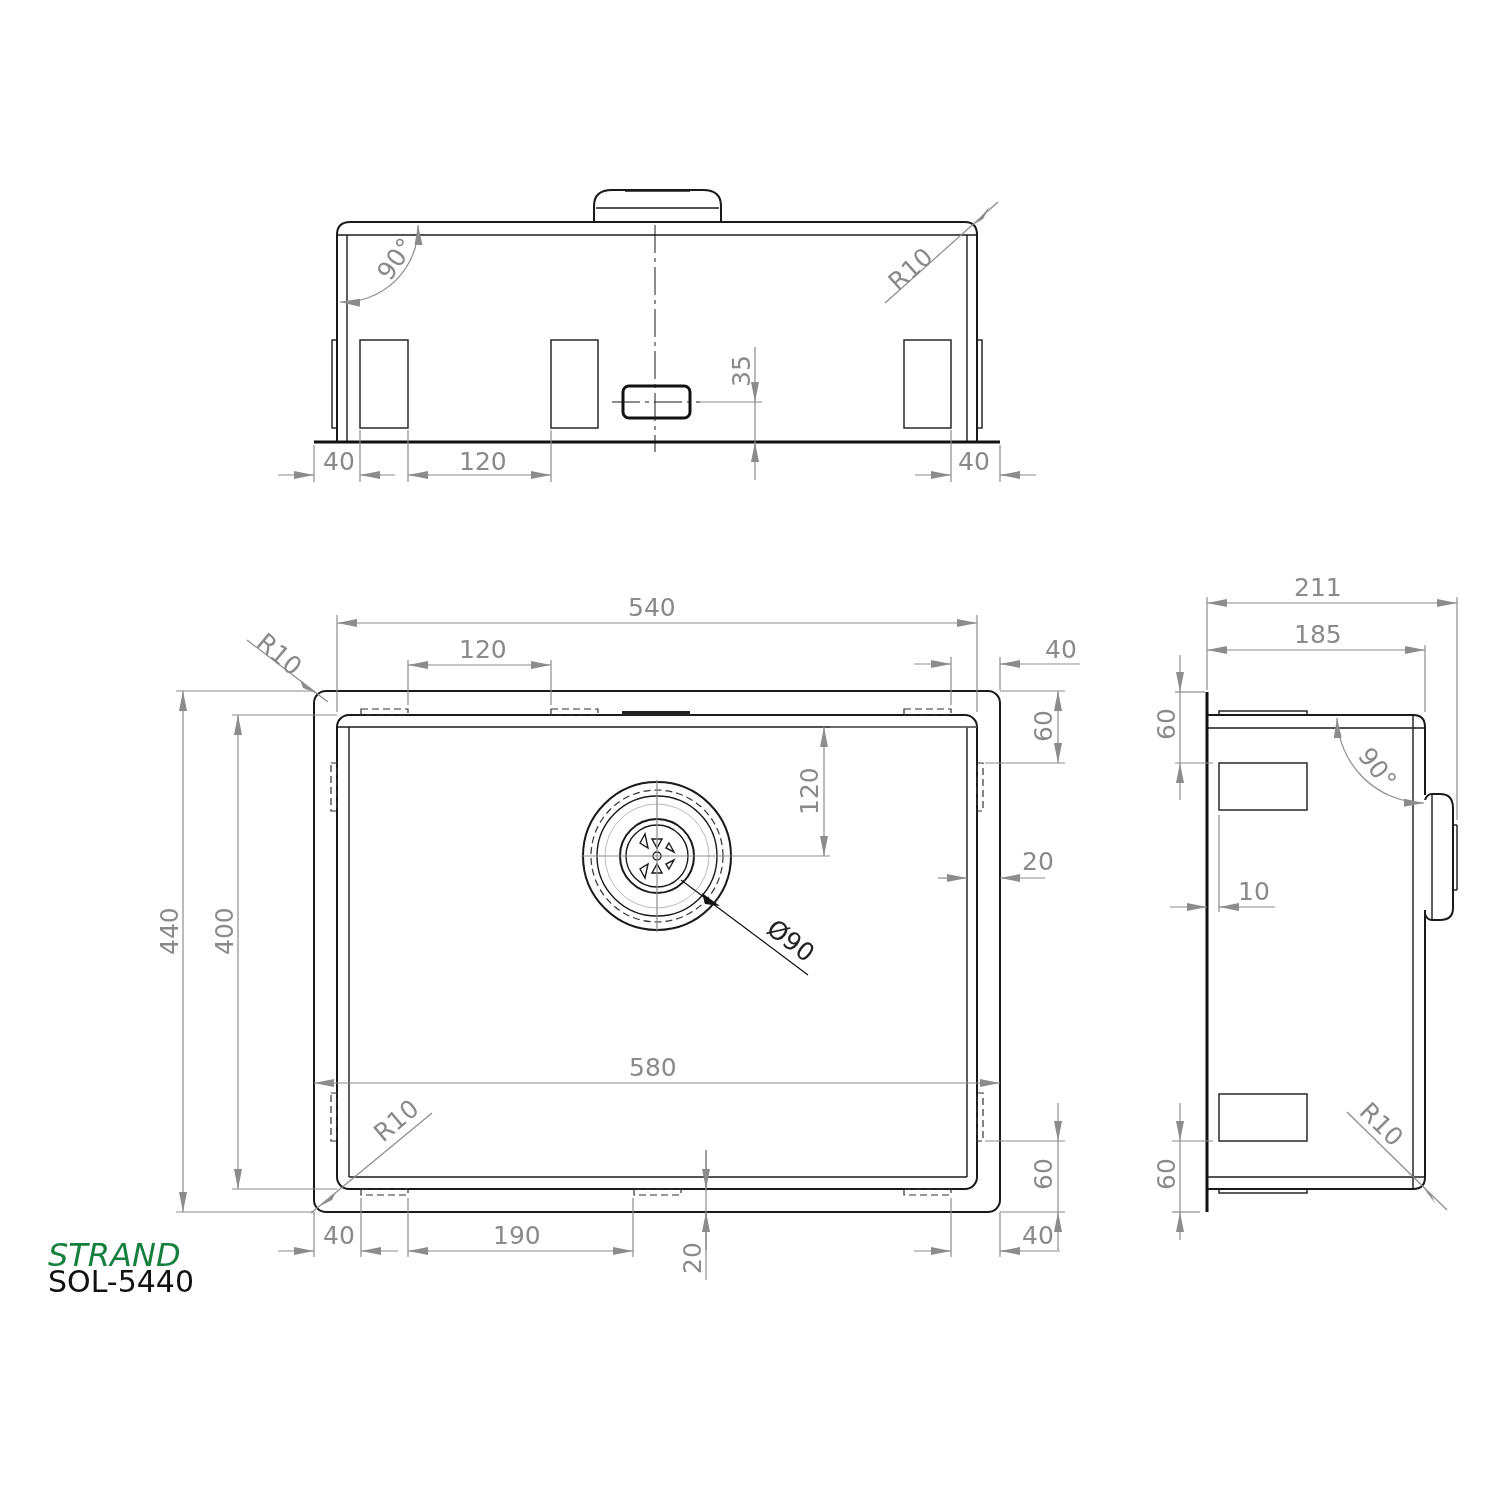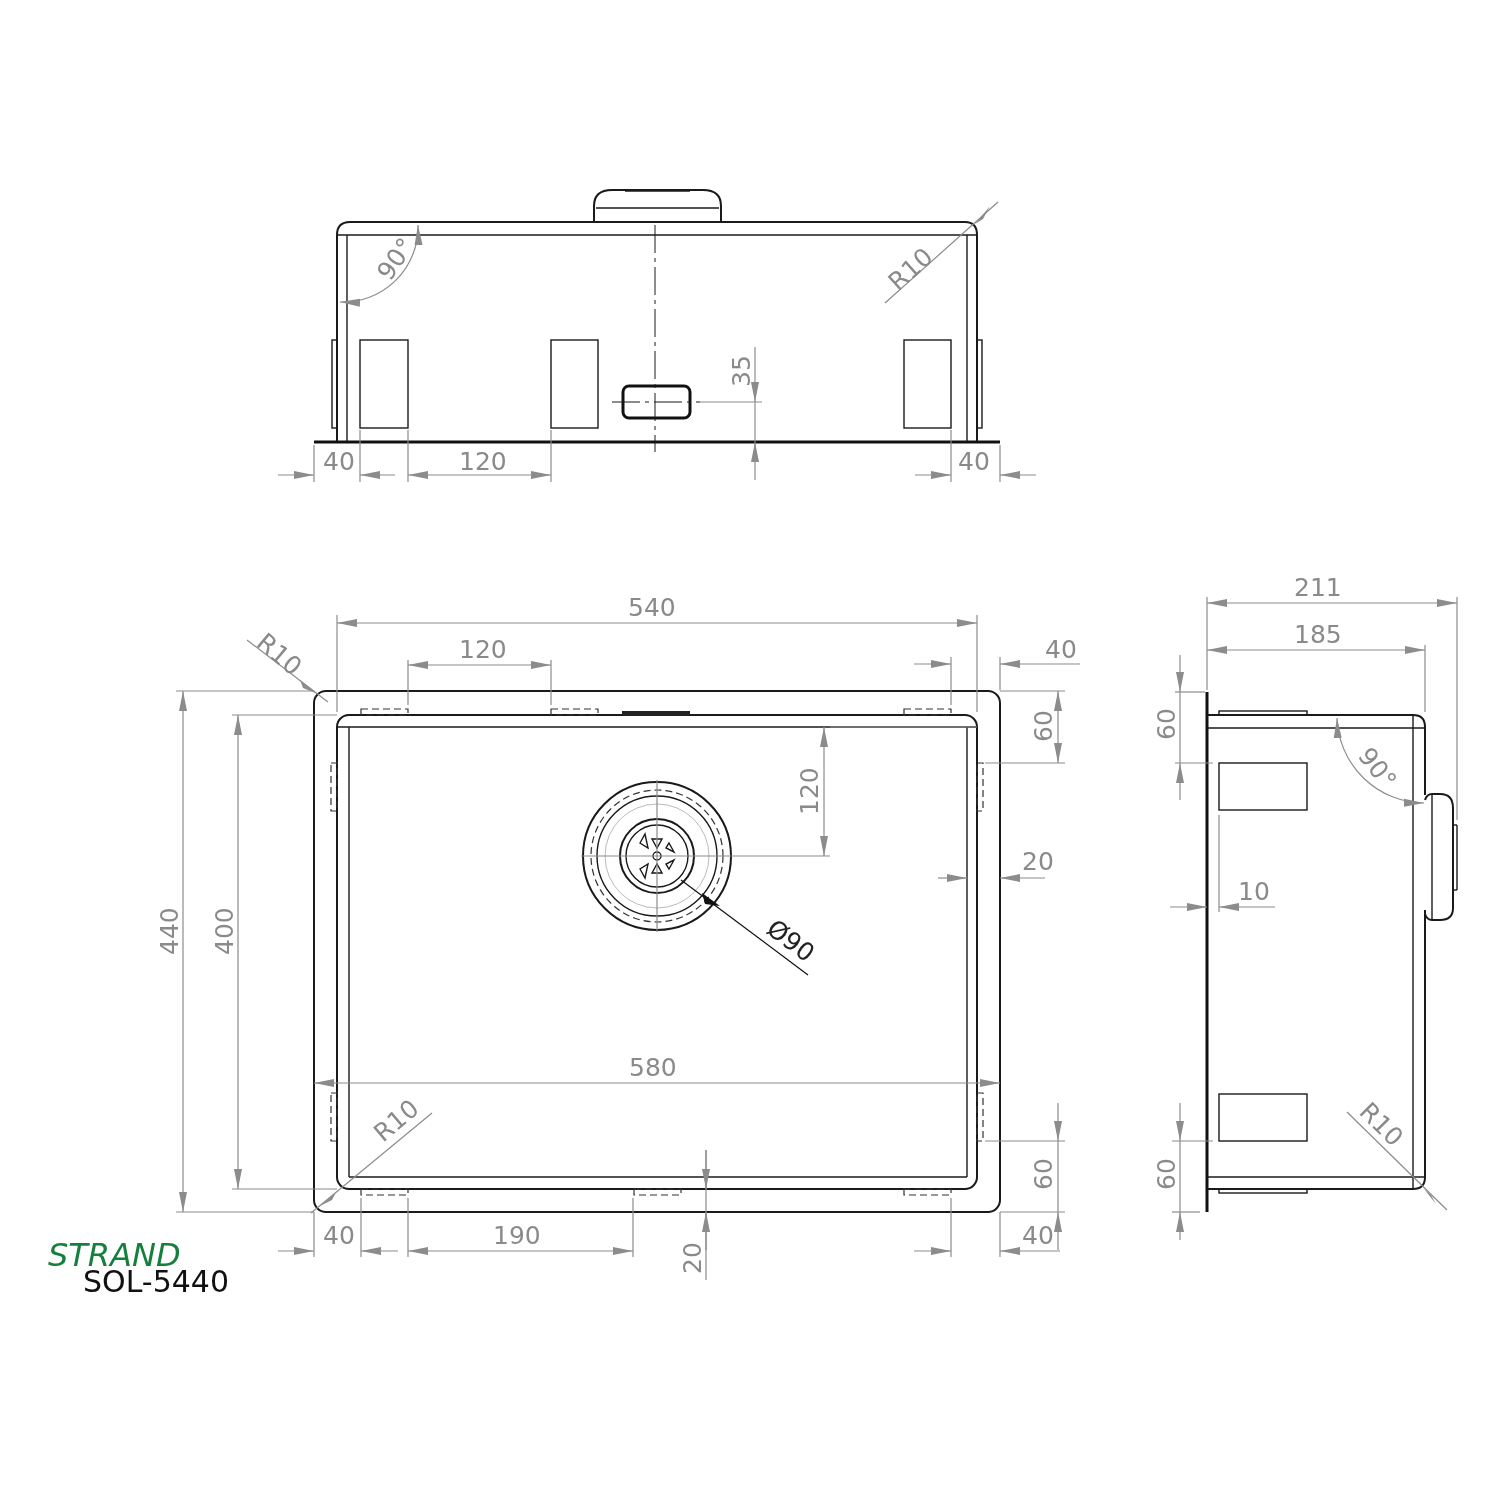--- a/index.html
+++ b/index.html
@@ -9,21 +9,21 @@
   .obj-thin { fill:none; stroke:#1a1a1a; stroke-width:1.4; }
   .obj-bold { fill:none; stroke:#111111; stroke-width:3; }
   .hid { fill:none; stroke:#333333; stroke-width:1.2; stroke-dasharray:7 4; }
   .hidg { fill:none; stroke:#8a8a8a; stroke-width:1.4; stroke-dasharray:7 4; }
   .dim { fill:none; stroke:#8c8c8c; stroke-width:1.2; }
   .center { fill:none; stroke:#1a1a1a; stroke-width:1; stroke-dasharray:28 5 4 5; }
   .arrow { fill:#8c8c8c; stroke:none; }
   .arrowk { fill:#111; stroke:none; }
   .dtext { fill:#8a8a8a; font-family:"DejaVu Sans", sans-serif; font-size:25px; }
   .title1 { position:absolute; left:48px; top:1236px; font-size:32px; color:#15803d; font-family:"DejaVu Sans", sans-serif; letter-spacing:0px;font-style:italic; }
-  .title2 { position:absolute; left:48px; top:1264px; font-size:30px; color:#111; font-family:"DejaVu Sans", sans-serif;margin-left:35px; }
+  .title2 { position:absolute; left:48px; top:1264px; font-size:30px; color:#111; font-family:"DejaVu Sans", sans-serif; }
 </style>
 </head>
 <body>
 
 <svg width="1500" height="1500" viewBox="0 0 1500 1500" xmlns="http://www.w3.org/2000/svg">
   <defs>
     <marker id="ah" viewBox="0 0 20 10" refX="20" refY="5" markerWidth="20" markerHeight="10" markerUnits="userSpaceOnUse" orient="auto-start-reverse">
       <path d="M0,1 L20,5 L0,9 Z" fill="#8c8c8c"></path>
     </marker>
     <marker id="ahk" viewBox="0 0 20 10" refX="20" refY="5" markerWidth="20" markerHeight="10" markerUnits="userSpaceOnUse" orient="auto-start-reverse">

